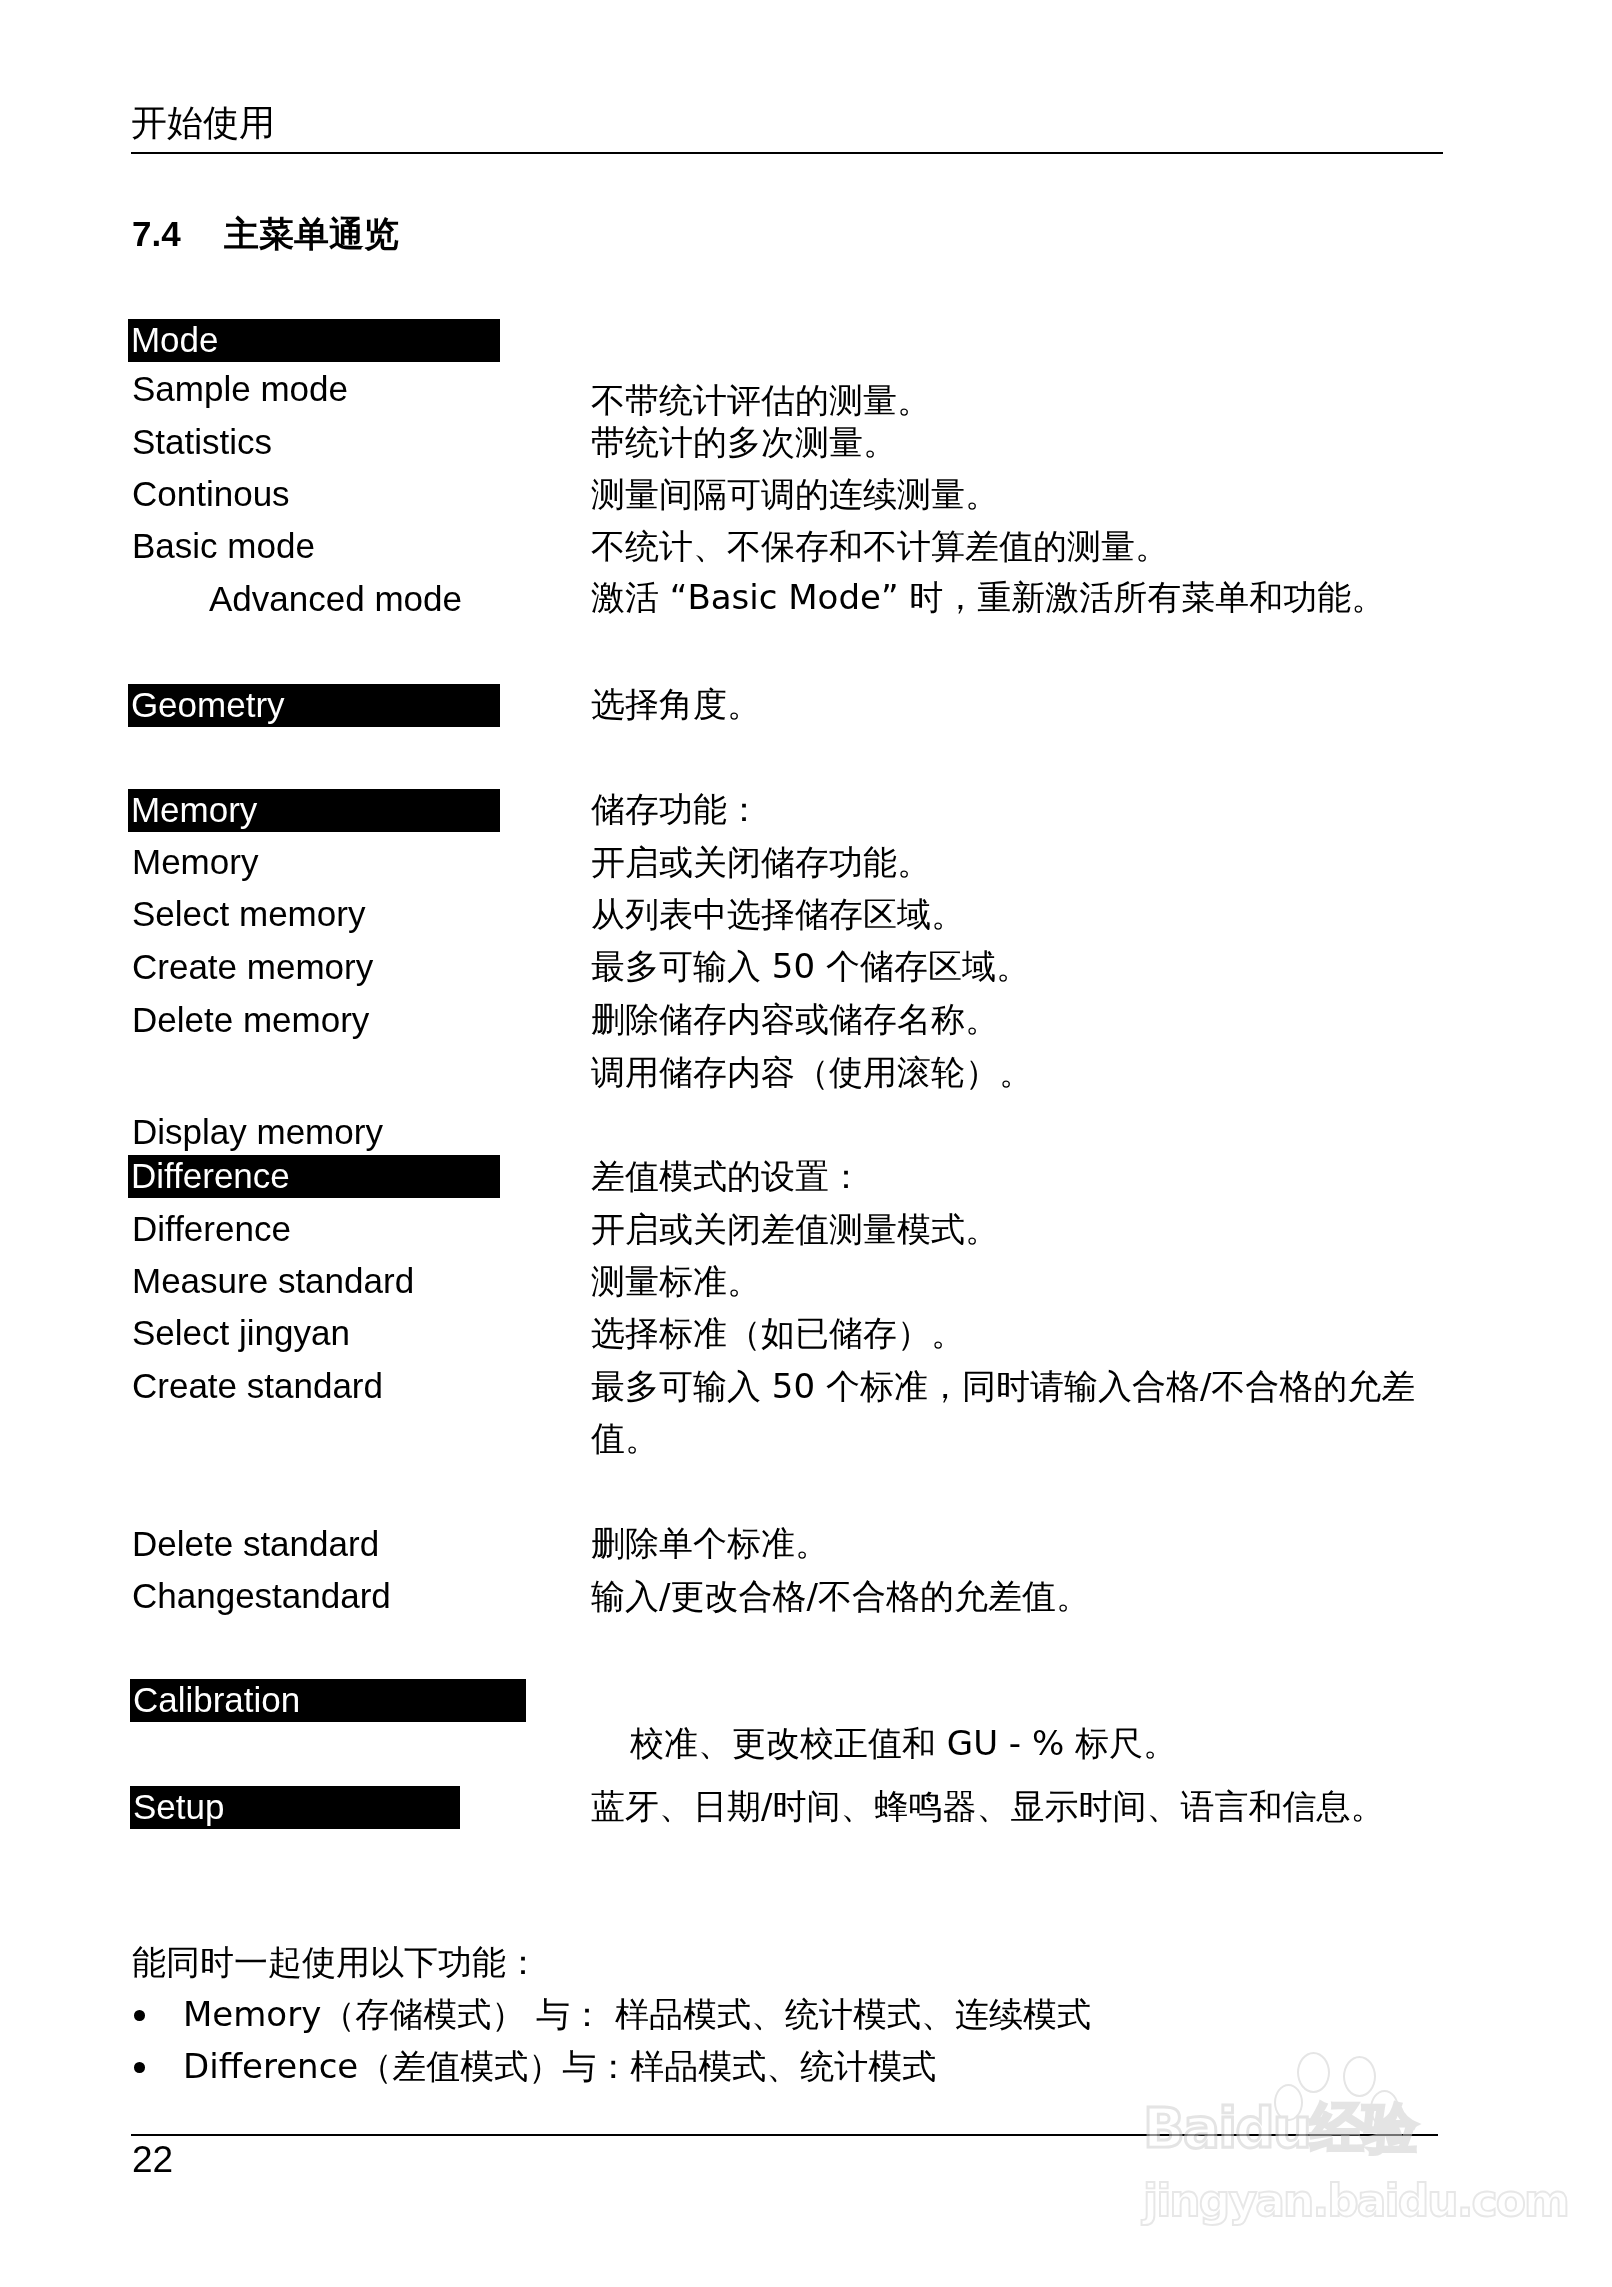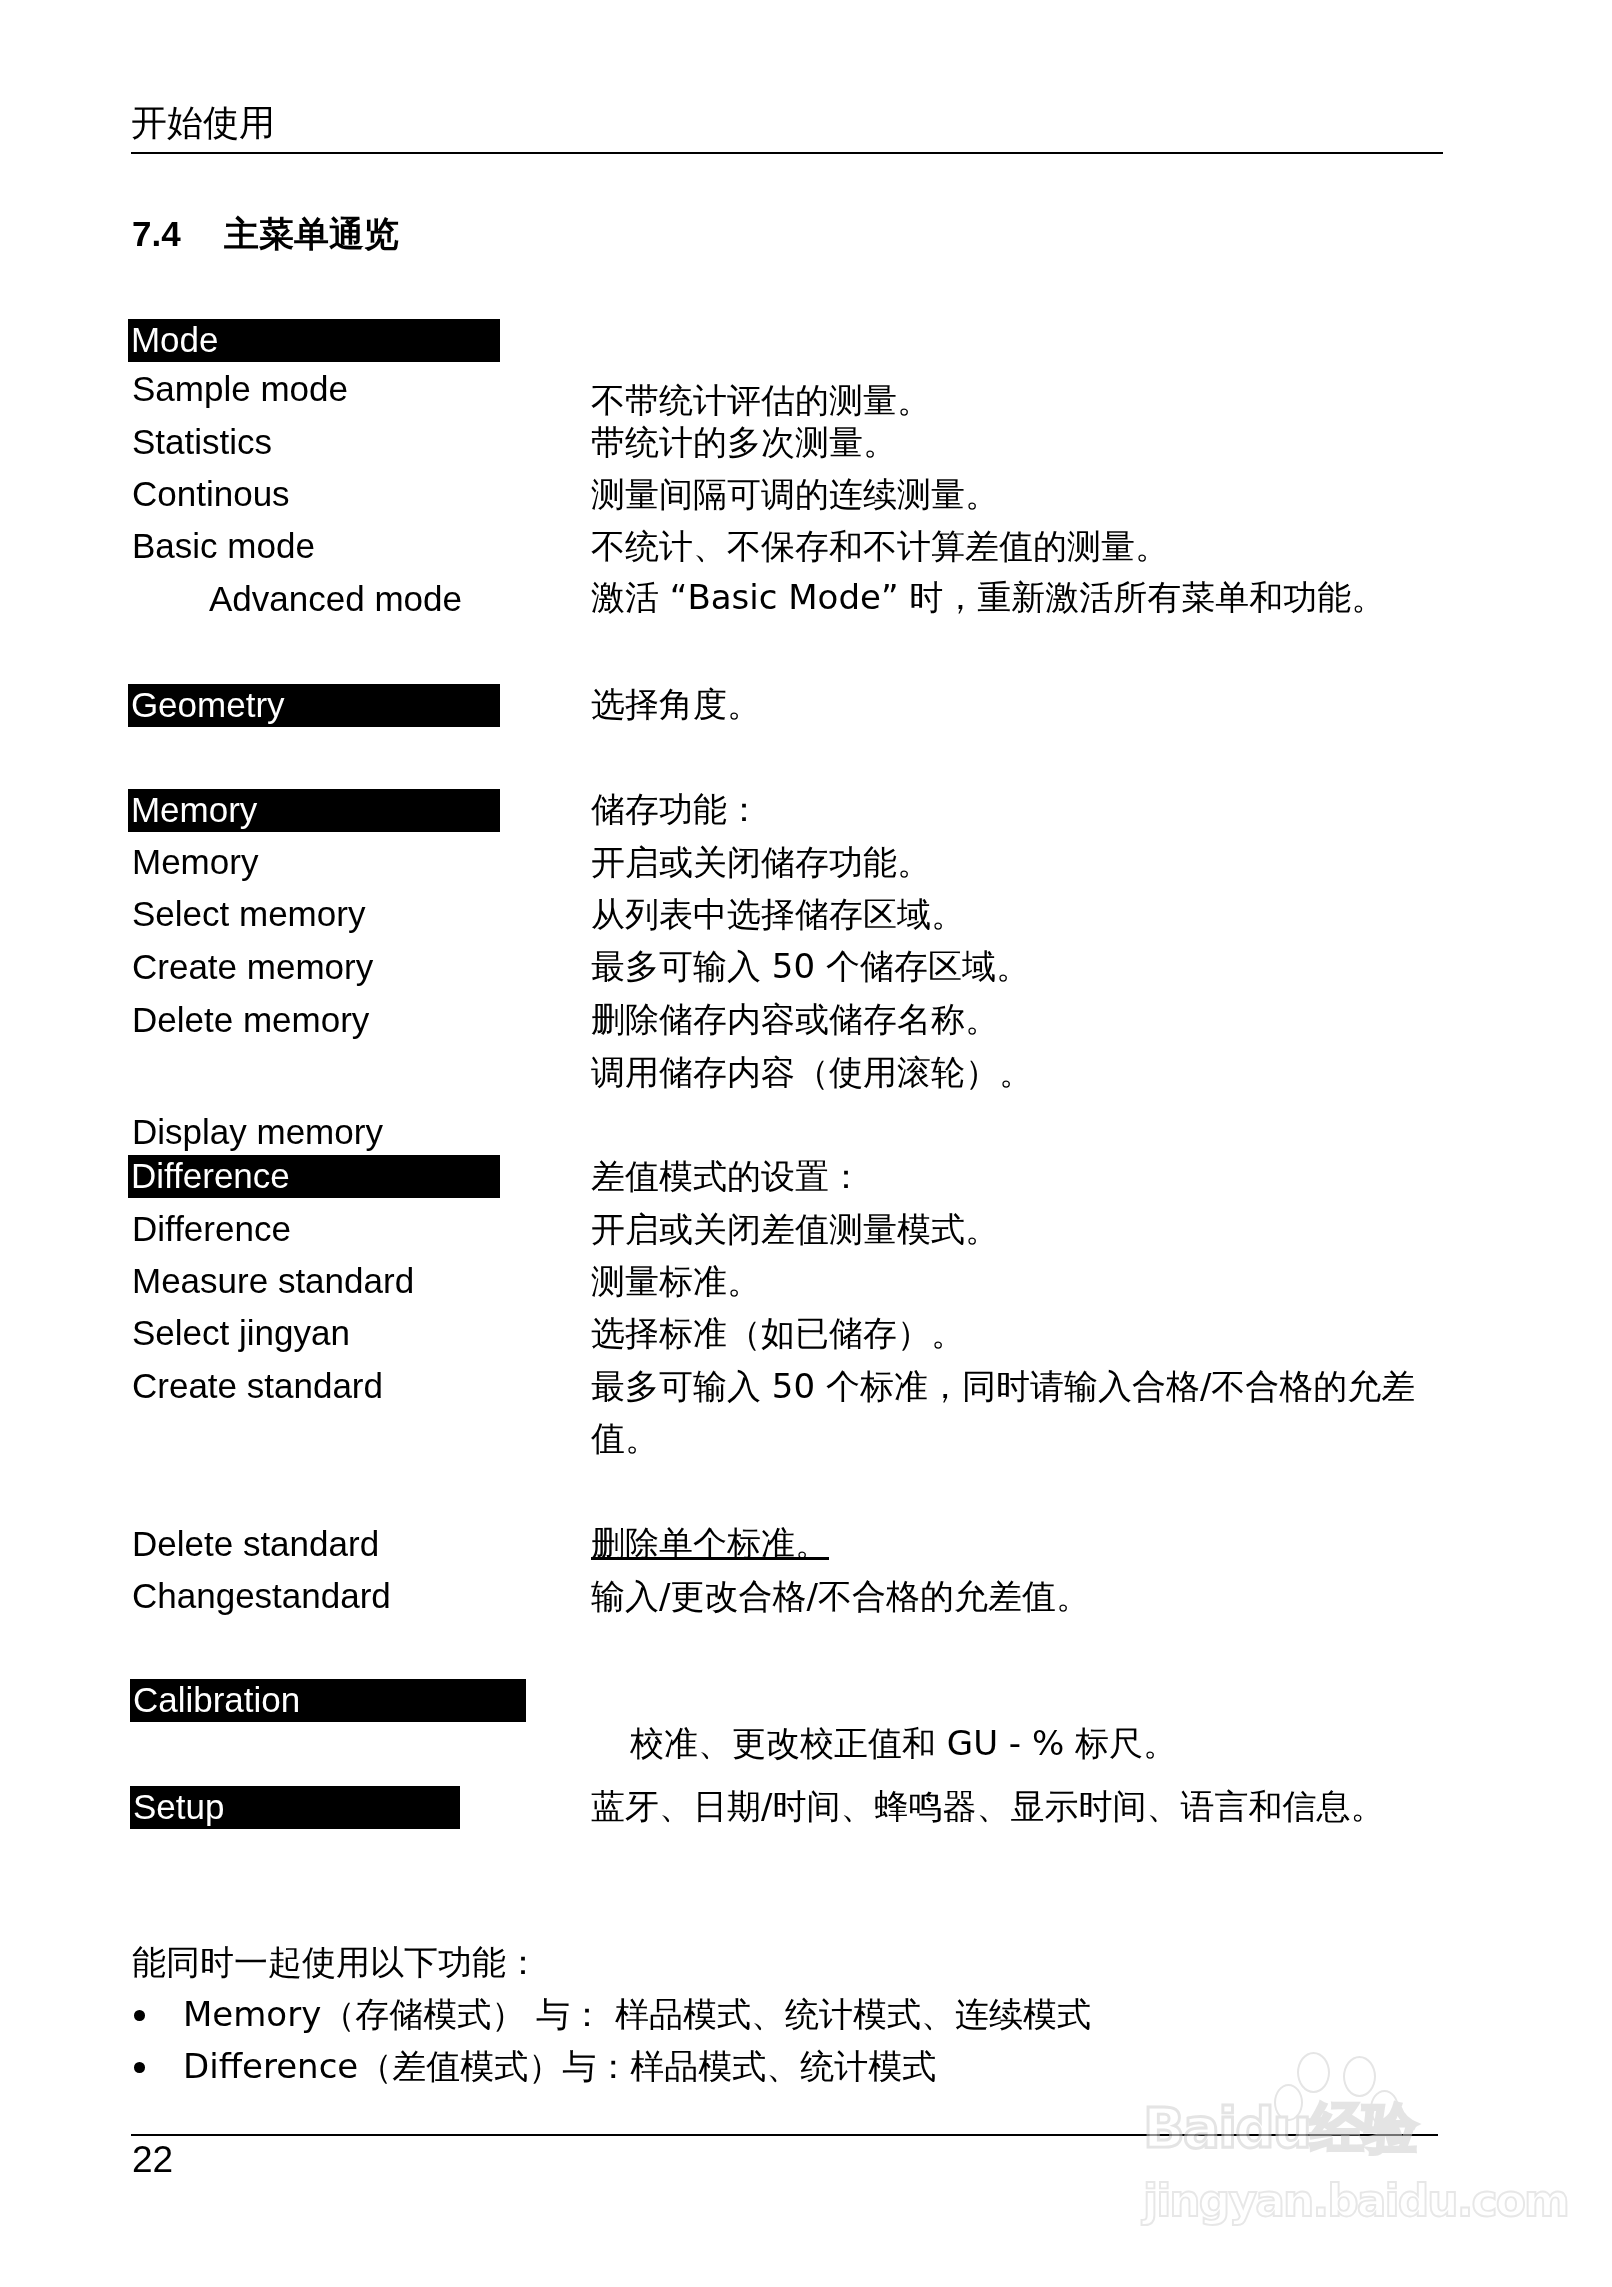--- a/index.html
+++ b/index.html
@@ -79,21 +79,21 @@
 <div class="abs rt" style="top:1155px;">差值模式的设置：</div>
 <div class="abs lt" style="top:1208px;">Difference</div>
 <div class="abs rt" style="top:1208px;">开启或关闭差值测量模式。</div>
 <div class="abs lt" style="top:1260px;">Measure standard</div>
 <div class="abs rt" style="top:1260px;">测量标准。</div>
 <div class="abs lt" style="top:1312px;">Select jingyan</div>
 <div class="abs rt" style="top:1312px;">选择标准（如已储存）。</div>
 <div class="abs lt" style="top:1365px;">Create standard</div>
 <div class="abs rt wrap" style="top:1360px;">最多可输入 50 个标准，同时请输入合格/不合格的允差值。</div>
 <div class="abs lt" style="top:1523px;">Delete standard</div>
-<div class="abs rt" style="top:1522px;text-decoration:underline;">删除单个标准。</div>
+<div class="abs rt" style="top:1522px;">删除单个标准。</div>
 <div class="abs lt" style="top:1575px;">Changestandard</div>
 <div class="abs rt" style="top:1575px;">输入/更改合格/不合格的允差值。</div>
 
 <div class="bar" style="top:1679px; left:130px; width:396px;">
   <span>Calibration</span>
 </div>
 <div class="abs rt" style="top:1722px;margin-left:39px;">校准、更改校正值和 GU - % 标尺。</div>
 
 <div class="bar" style="top:1786px; left:130px; width:330px;">
   <span>Setup</span>

